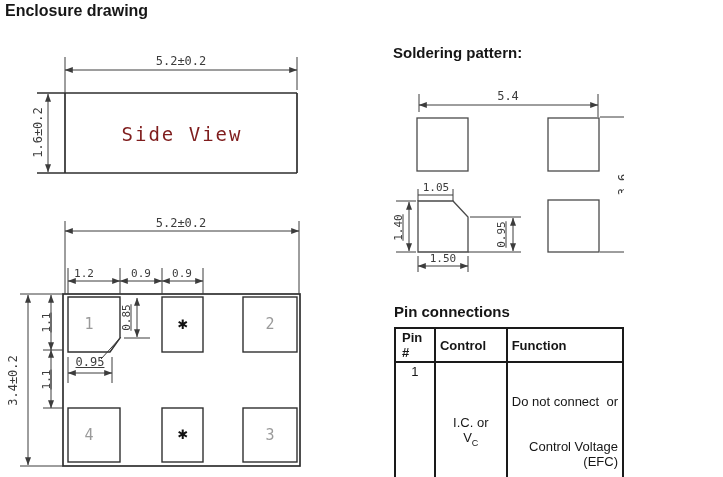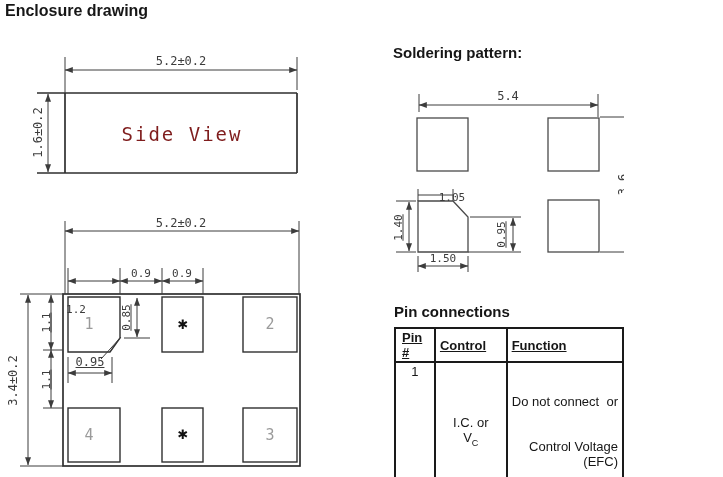--- a/index.html
+++ b/index.html
@@ -21,21 +21,21 @@
         text-align:center;line-height:15px;}
   svg .ol{stroke:#2f2f2f;stroke-width:1.7;fill:none;}
   svg .pad{stroke:#2f2f2f;stroke-width:1.4;fill:#fff;}
   svg .pad2{stroke:#4a4a4a;stroke-width:1.3;fill:#fff;}
   svg .dl{stroke:#3c3c3c;stroke-width:1;fill:none;}
   svg .dim{stroke:#3c3c3c;stroke-width:1;fill:none;
            marker-start:url(#ar);marker-end:url(#ar);}
   .pin-table{position:absolute;left:394px;top:327px;border-collapse:collapse;table-layout:fixed;}
   .pin-table th,.pin-table td{border:2px solid #1a1a1a;font:13px "Liberation Sans",sans-serif;
         color:#161616;padding:1px 4px;vertical-align:middle;}
-  .pin-table th{font-weight:bold;text-align:left;height:20px;text-decoration:underline;}
+  .pin-table th{font-weight:bold;text-align:left;height:20px;}
   .pin-table th.cc{text-align:left;padding-left:6px;}
   .c-pin{text-align:center;font-weight:bold;}
   .c-sym{text-align:center;}
   .c-fn{text-align:right;white-space:pre-wrap;}
   .row-s{height:19px;}
   sub{font-size:9px;}
 </style>
 </head>
 <body>
 
@@ -115,39 +115,39 @@
 
   <div class="h1" style="left:5px;top:2px;">Enclosure drawing</div>
   <div class="h2" style="left:394px;top:303px;">Pin connections</div>
   <div class="h2" style="left:393px;top:44px;">Soldering pattern:</div>
 
   <div class="dim-label" style="left:131px;top:55px;width:100px;">5.2±0.2</div>
   <div class="dim-label rot" style="left:8px;top:126px;width:60px;">1.6±0.2</div>
   <div class="view-label" style="left:112px;top:123px;width:140px;">Side View</div>
 
   <div class="dim-label" style="left:131px;top:217px;width:100px;">5.2±0.2</div>
-  <div class="dim-label sm" style="left:61px;top:267px;width:30px;margin-top:36px;">1.2</div>
+  <div class="dim-label sm" style="left:69px;top:267px;width:30px;">1.2</div>
   <div class="dim-label sm" style="left:126px;top:267px;width:30px;">0.9</div>
   <div class="dim-label sm" style="left:167px;top:267px;width:30px;">0.9</div>
   <div class="dim-label rot" style="left:-18px;top:374px;width:62px;">3.4±0.2</div>
   <div class="dim-label sm rot ul" style="left:32px;top:316px;width:28px;">1.1</div>
   <div class="dim-label sm rot ul" style="left:32px;top:373px;width:28px;">1.1</div>
   <div class="dim-label sm rot ul" style="left:108px;top:311px;width:36px;">0.85</div>
   <div class="dim-label ul" style="left:70px;top:356px;width:40px;">0.95</div>
 
   <div class="pad-num" style="left:79px;top:316px;width:20px;">1</div>
   <div class="pad-num" style="left:260px;top:316px;width:20px;">2</div>
   <div class="pad-num" style="left:79px;top:427px;width:20px;">4</div>
   <div class="pad-num" style="left:260px;top:427px;width:20px;">3</div>
   <div class="star" style="left:173px;top:317px;width:20px;">✱</div>
   <div class="star" style="left:173px;top:427px;width:20px;">✱</div>
 
   <div class="dim-label" style="left:488px;top:90px;width:40px;">5.4</div>
   <div class="dim-label rot" style="left:603px;top:178px;width:40px;">3.6</div>
-  <div class="dim-label sm" style="left:416px;top:191px;width:40px;margin-left:16px;">1.05</div>
+  <div class="dim-label sm" style="left:416px;top:181px;width:40px;">1.05</div>
   <div class="dim-label sm rot ul" style="left:378px;top:221px;width:40px;">1.40</div>
   <div class="dim-label sm rot ul" style="left:481px;top:228px;width:40px;">0.95</div>
   <div class="dim-label sm" style="left:423px;top:252px;width:40px;">1.50</div>
 
   <table class="pin-table">
     <colgroup>
         <col style="width:49px">
         <col style="width:90px">
         <col style="width:177px">
       </colgroup>

